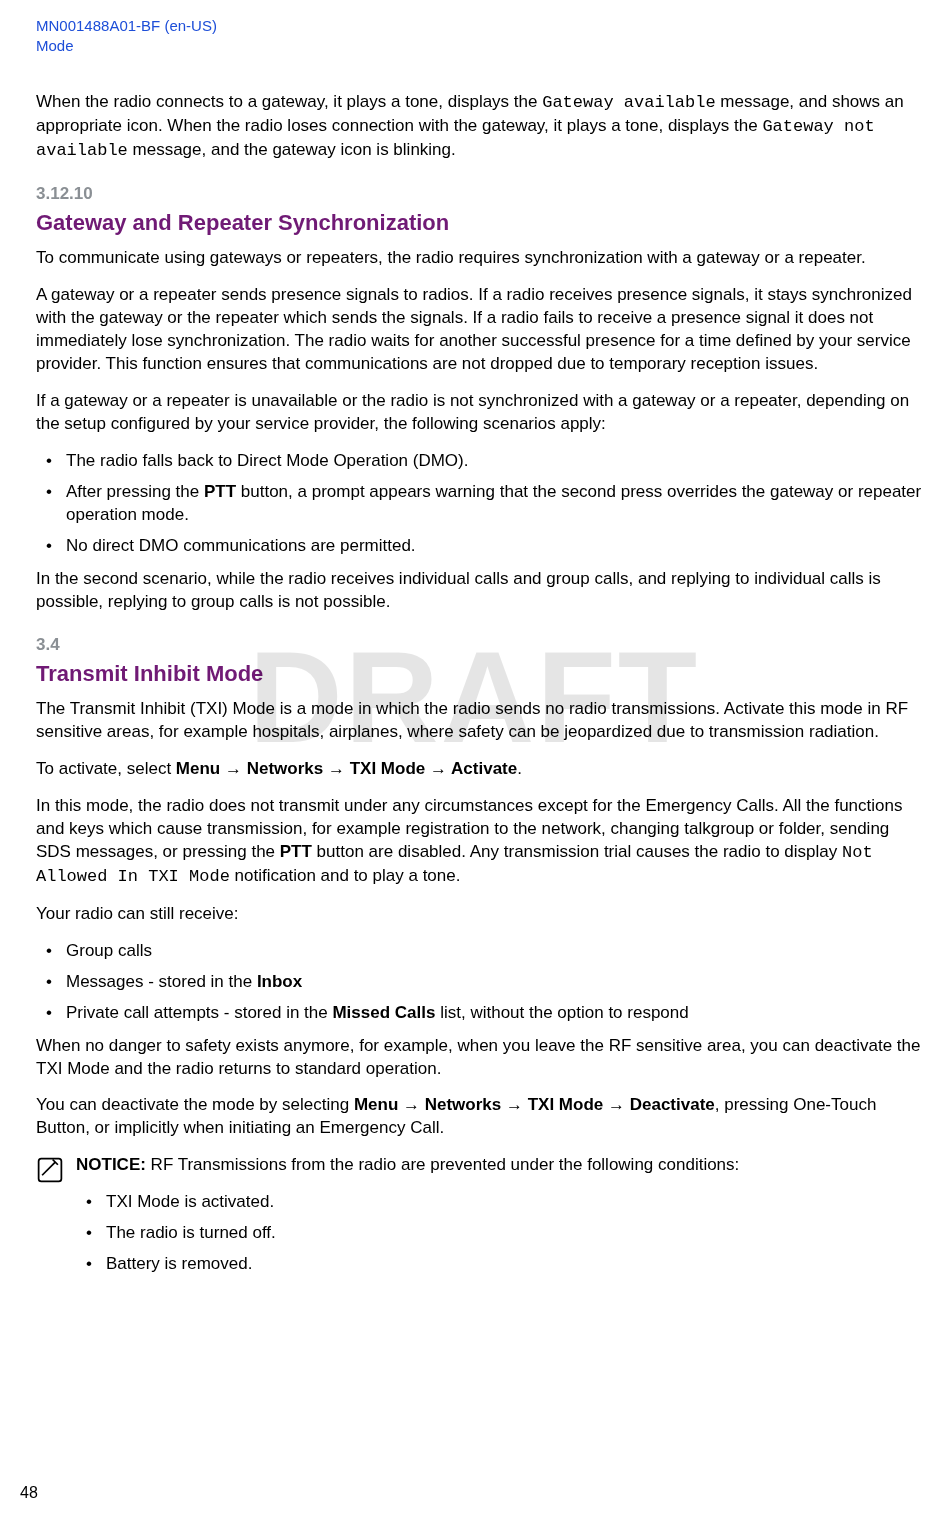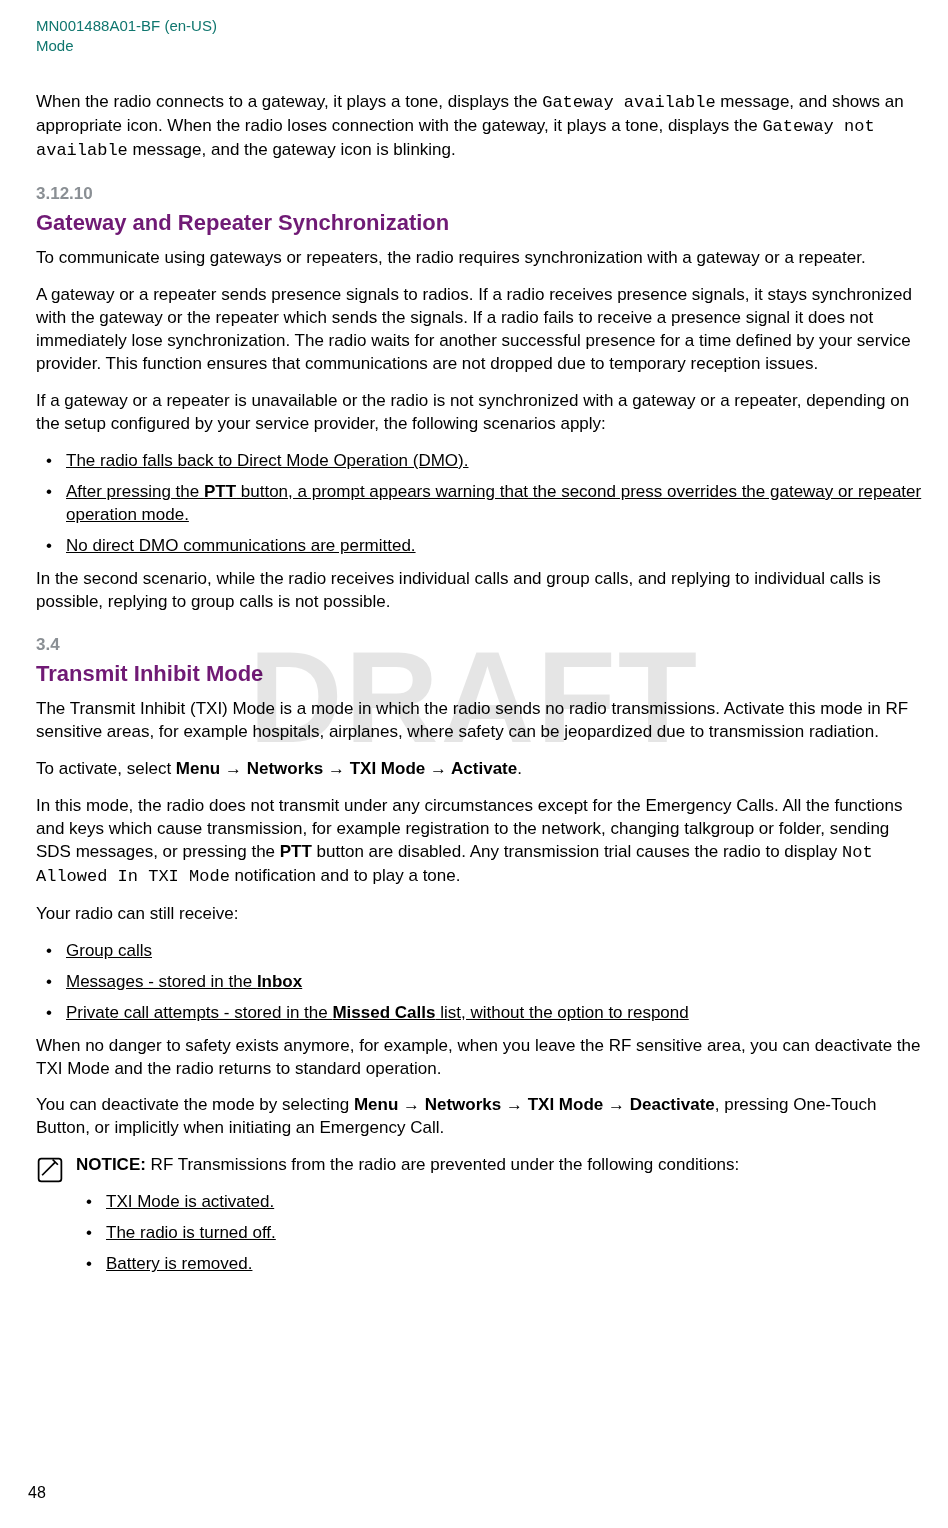--- a/index.html
+++ b/index.html
@@ -14,21 +14,21 @@
     width: 948px;
     min-height: 1528px;
     box-sizing: border-box;
     padding: 16px 0px 0px 0px;
     position: relative;
     background: #ffffff;
   }
   .hdr {
     font-size: 15px;
     line-height: 1.3;
-    color: #0f766e;
+    color: #1d4ed8;
     padding: 0 8px 0 36px;
     margin-bottom: 36px;
   }
   .content {
     padding: 0 24px 0 36px;
     font-size: 17px;
     line-height: 1.35;
     color: #000;
   }
   .para {
@@ -52,21 +52,20 @@
   }
   ul.bullets {
     list-style: none;
     padding: 0;
     margin: 0 0 10px 0;
   }
   ul.bullets > li {
     position: relative;
     padding-left: 30px;
     margin-bottom: 8px;
-    text-decoration: underline;
   }
   ul.bullets > li::before {
     content: "•";
     position: absolute;
     left: 10px;
     top: 0;
     color: #000;
   }
   .bold { font-weight: bold; }
   .notice-block {
@@ -97,21 +96,21 @@
     font-weight: bold;
     color: rgba(0,0,0,0.1);
     letter-spacing: 2px;
     pointer-events: none;
     user-select: none;
     font-family: Arial, Helvetica, sans-serif;
   }
   .pagenum {
     position: absolute;
     bottom: 26px;
-    left: 28px;
+    left: 20px;
     font-size: 16px;
   }
 </style>
 </head>
 <body>
 
 <div class="page">
 
   <div class="watermark">DRAFT</div>
 

